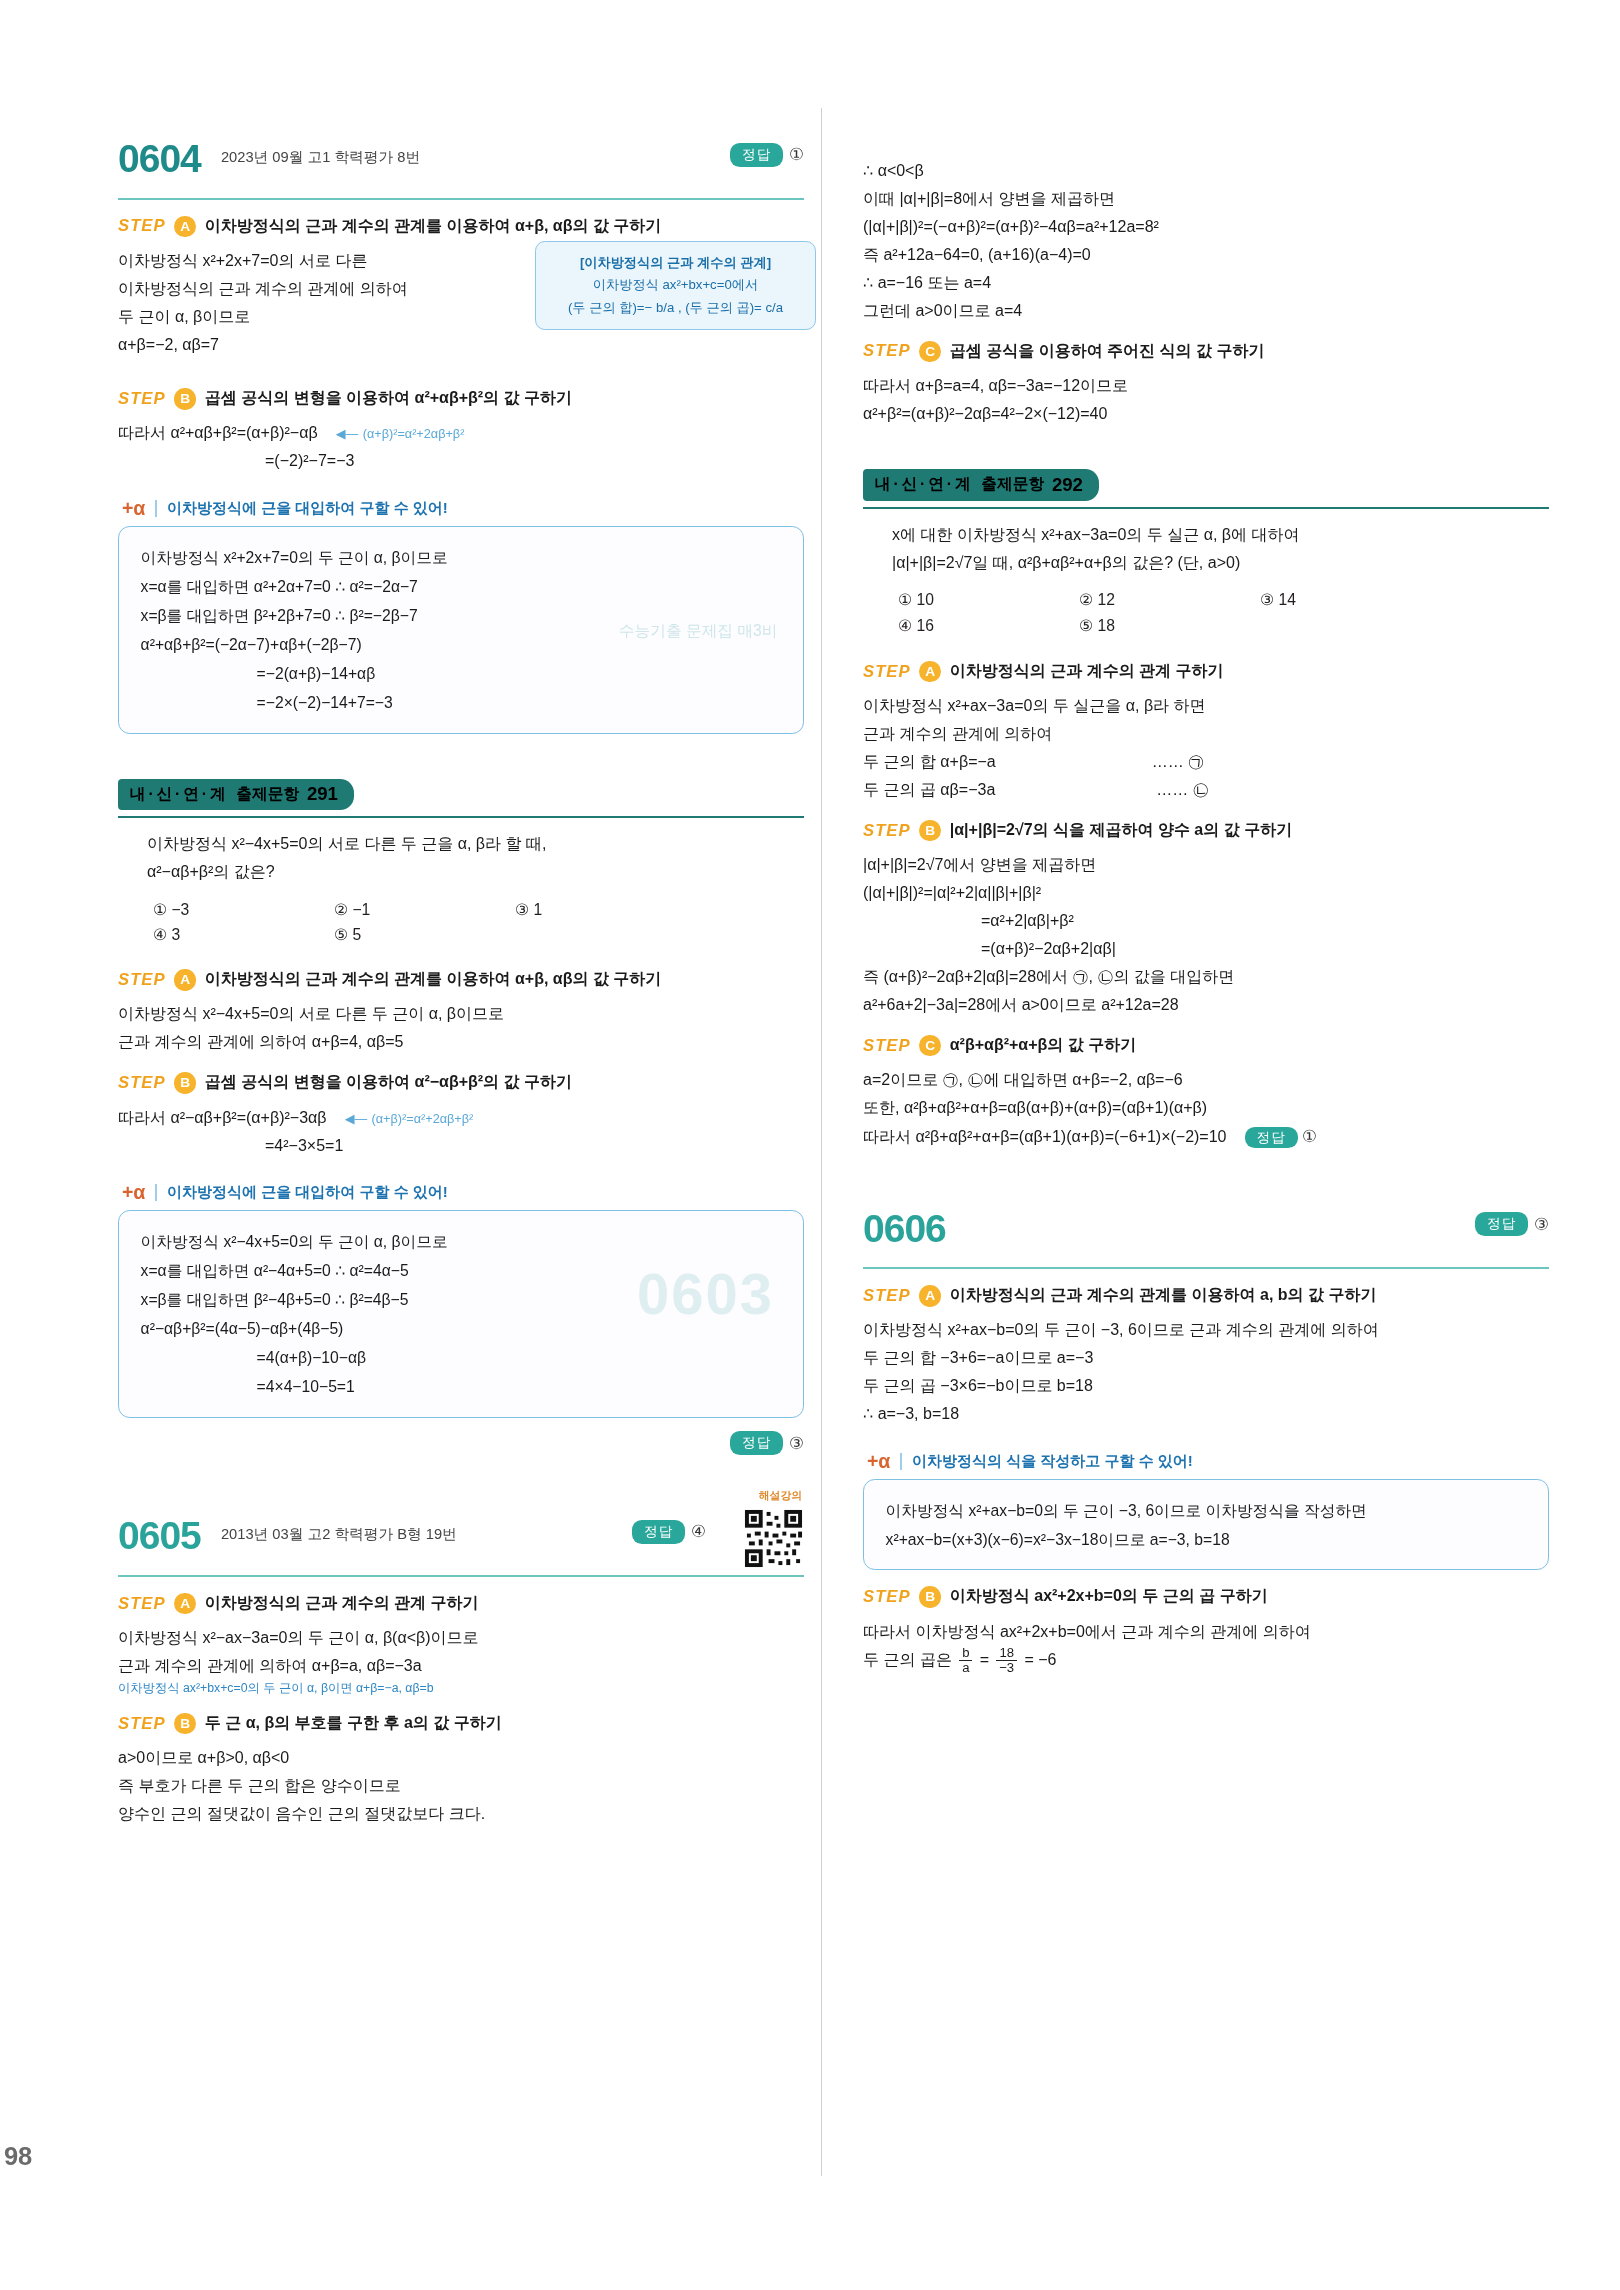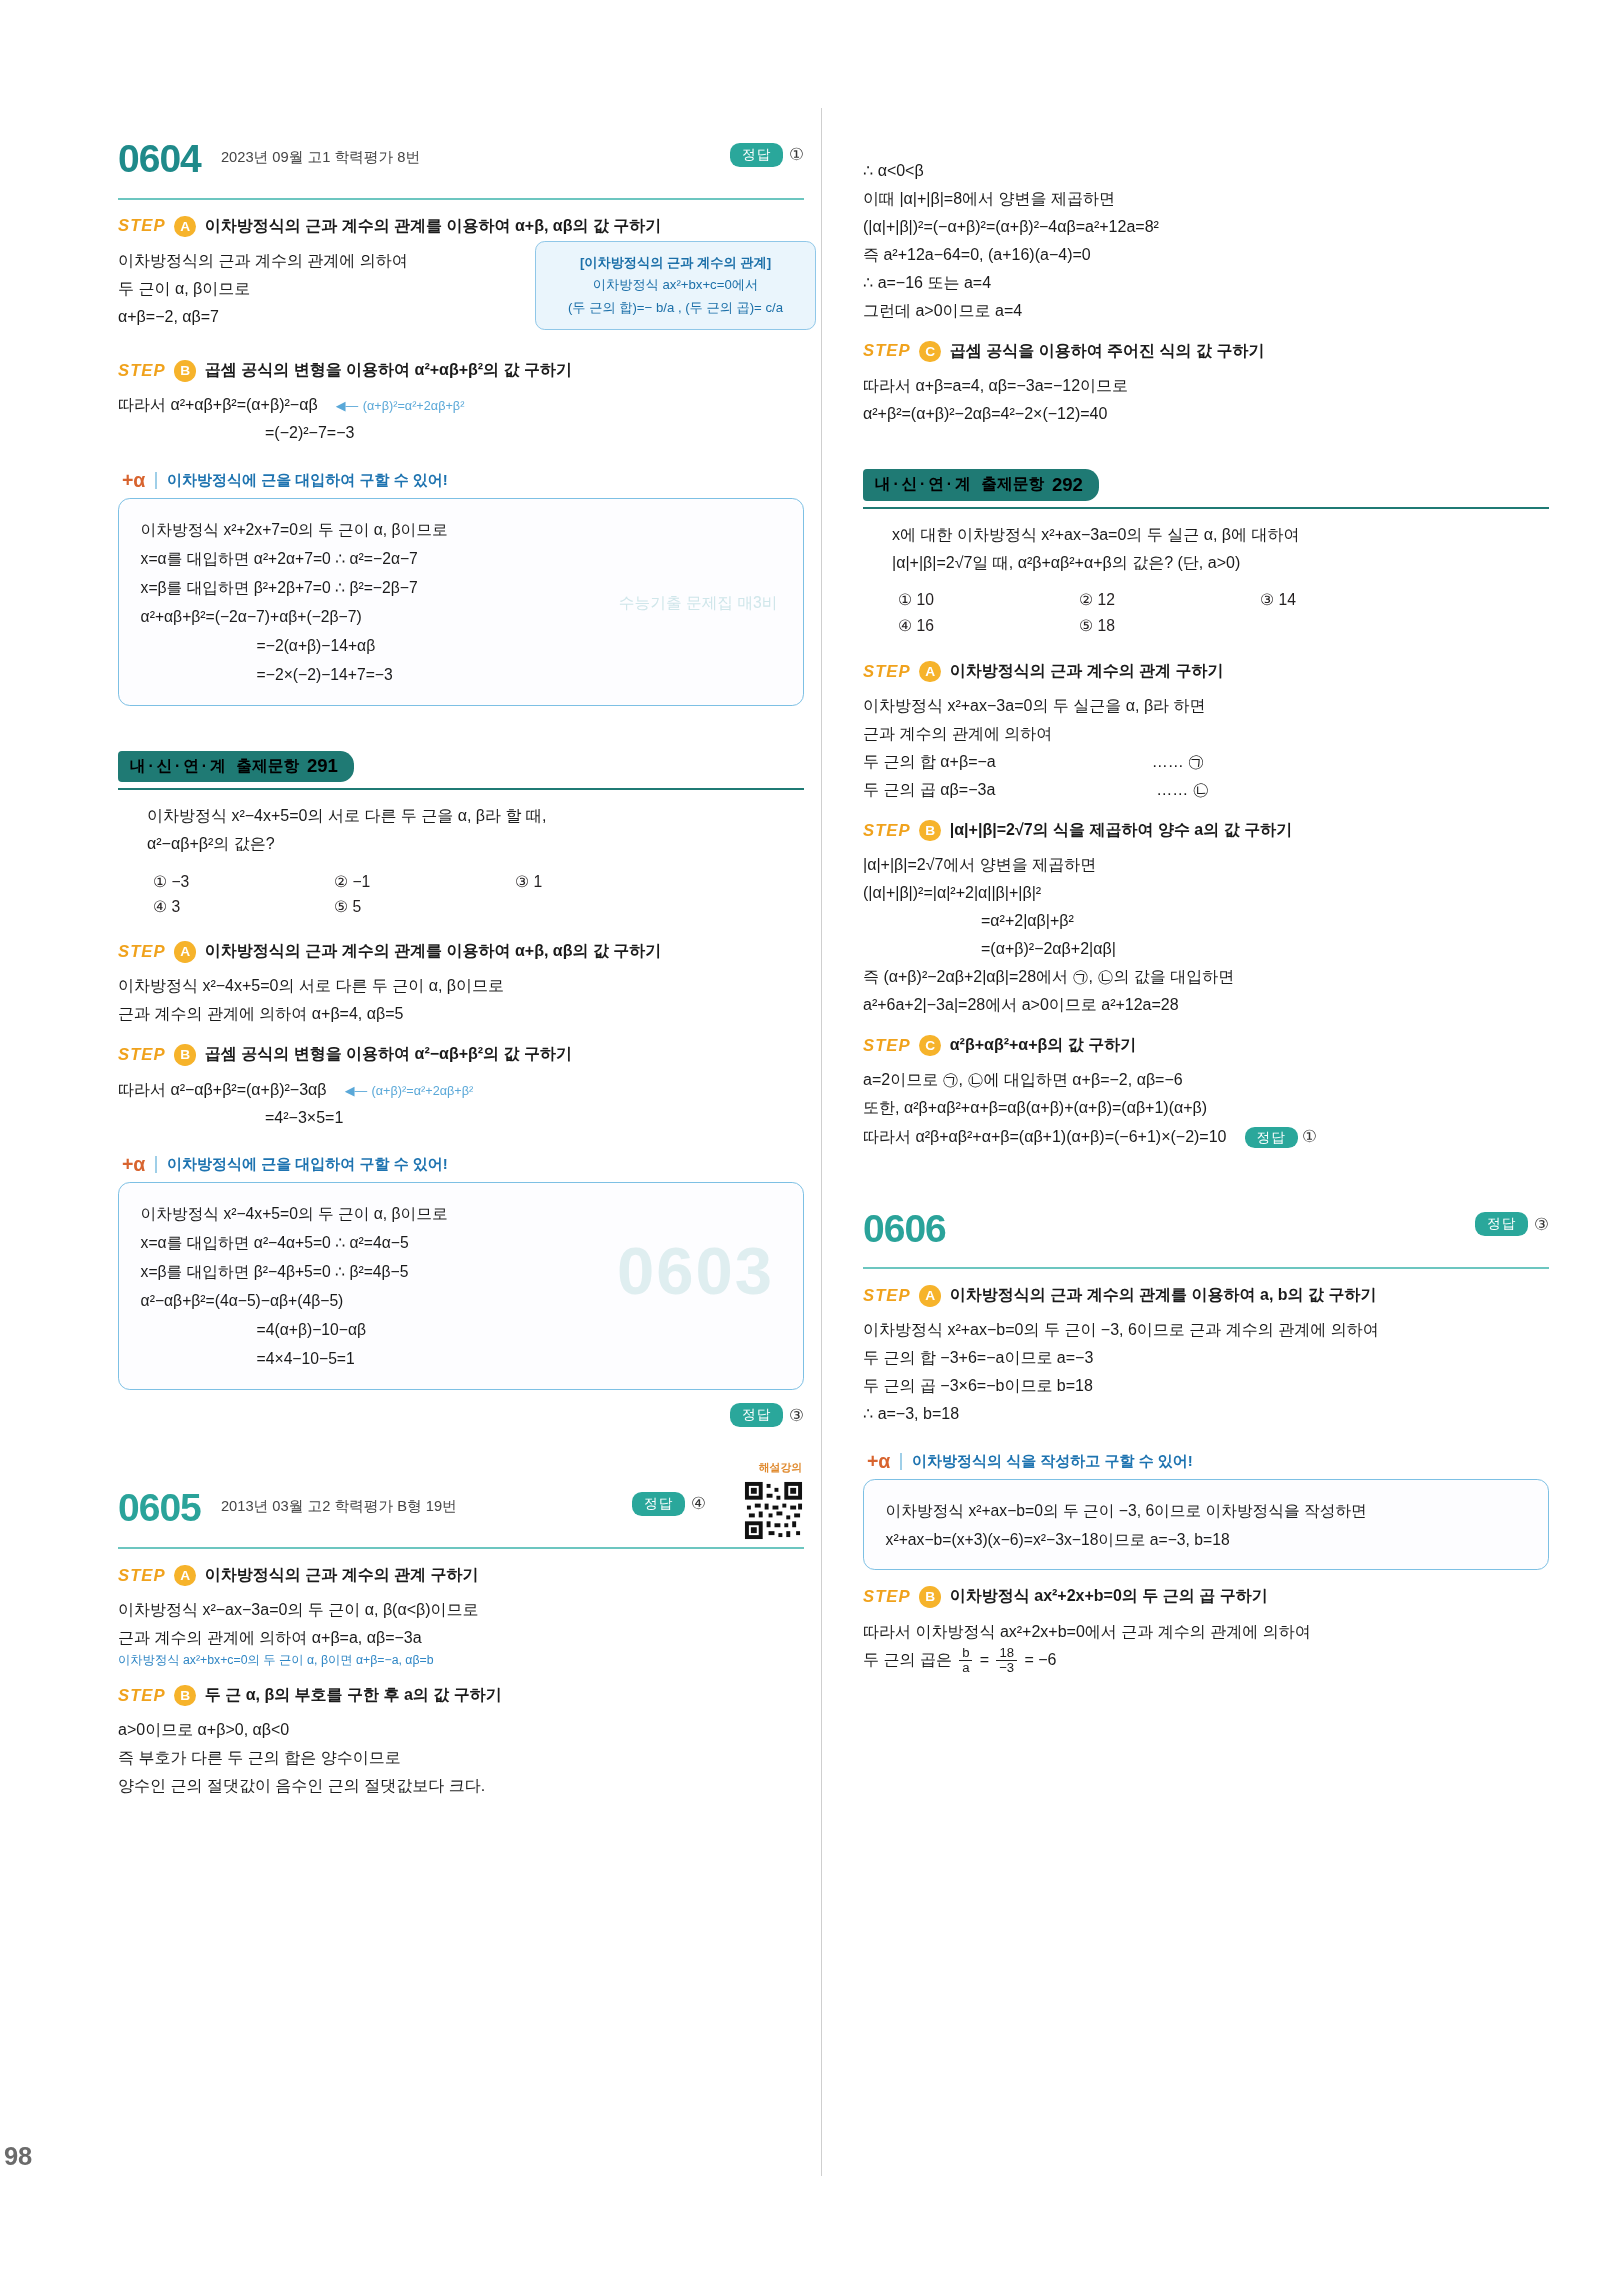--- a/index.html
+++ b/index.html
@@ -55,21 +55,21 @@
   .choices{display:flex;margin:13.7px 0 5.9px 35px;font-size:15.7px;}
   .choices .c{width:181px;}
 
   .smallblue{font-size:12.3px;color:#2f86c5;}
   .arrow-note{color:#5aa8d8;font-size:12.7px;}
 
   .qr{position:absolute;right:0;top:-5.9px;width:61px;height:61px;}
   .qr-lbl{position:absolute;right:2px;top:-25.5px;font-size:10.8px;color:#e08a2e;font-weight:bold;}
   .qr svg{display:block;}
 
-  .ghost{position:absolute;color:#dfeef0;font-weight:bold;font-size:67px;letter-spacing:2px;user-select:none;}
+  .ghost{position:absolute;color:#dfeef0;font-weight:bold;font-size:58px;letter-spacing:2px;user-select:none;}
   .ghost2{position:absolute;color:#cfe6ea;font-size:15.7px;user-select:none;}
 
   .final-ans{display:flex;justify-content:flex-end;align-items:center;gap:5.9px;margin-top:13.7px;}
   .frac{display:inline-block;vertical-align:middle;text-align:center;font-size:0.82em;line-height:1.05;margin:0 2.9px;}
   .frac .num{display:block;border-bottom:1px solid #222;padding:0 2.9px;}
   .frac .den{display:block;padding:0 2.9px;}
 </style>
 </head>
 <body>
 
@@ -91,20 +91,21 @@
       </div>
       <hr class="hr-teal">
 
       <div class="step">
         <span class="step-word">STEP</span>
         <span class="step-badge">A</span>
         <span class="step-title">이차방정식의 근과 계수의 관계를 이용하여 α+β, αβ의 값 구하기</span>
       </div>
 
       <div style="position:relative;">
+        <div class="ln">이차방정식 x²+2x+7=0의 서로 다른</div>
         <div class="ln">이차방정식의 근과 계수의 관계에 의하여</div>
         <div class="ln">두 근이 α, β이므로</div>
         <div class="ln">α+β=−2, αβ=7</div>
 
         <div class="notebox" style="right:-11.8px;top:-5.9px;width:255px;">
           <div class="nb-t nb-c">[이차방정식의 근과 계수의 관계]</div>
           <div class="nb-c">이차방정식 ax²+bx+c=0에서</div>
           <div class="nb-c">(두 근의 합)=− b/a , (두 근의 곱)= c/a</div>
         </div>
       </div>

